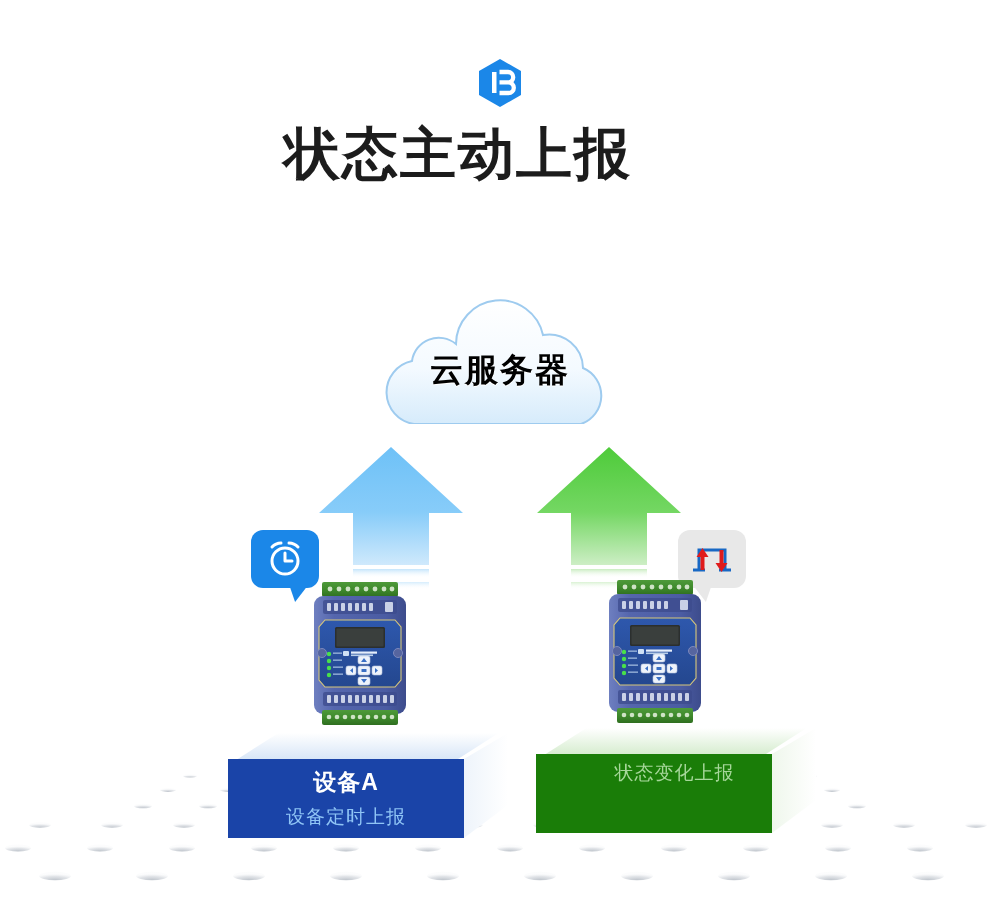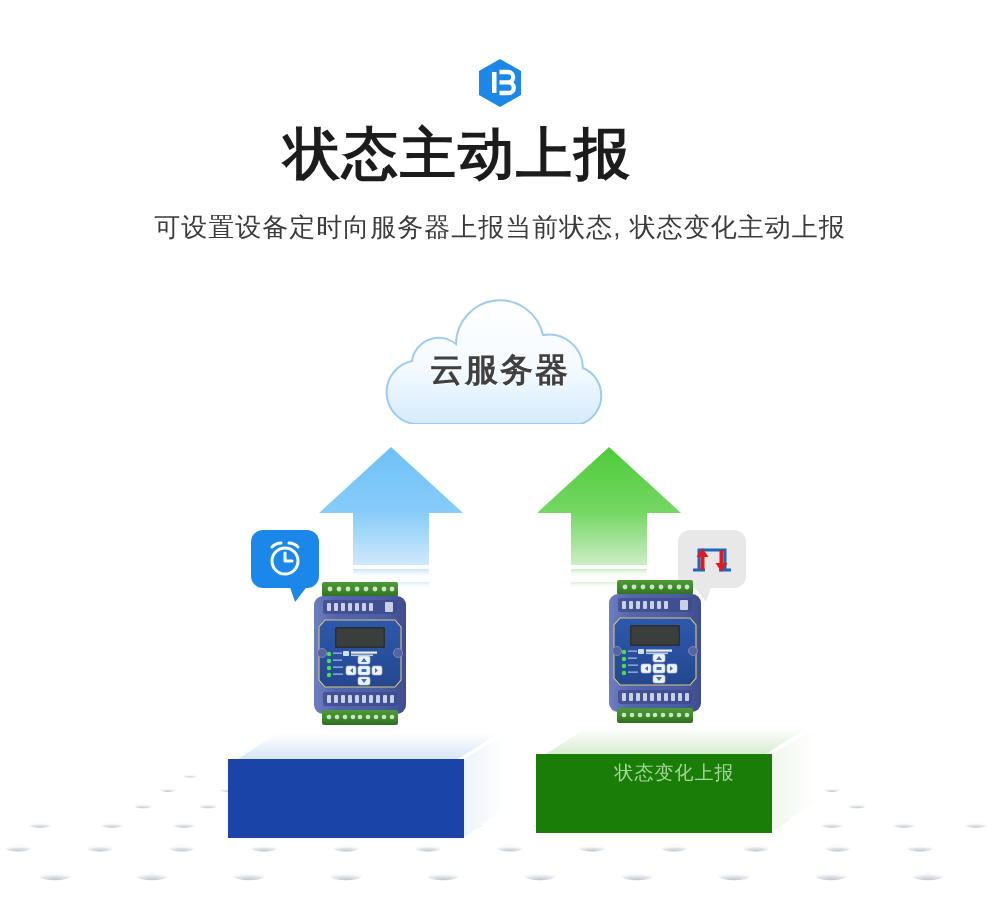--- a/index.html
+++ b/index.html
@@ -29,21 +29,21 @@
     position:absolute;left:0;top:770px;width:1000px;height:131px;
     overflow:hidden;
   }
   .floor svg{display:block;}
 
   
   .cloud{position:absolute;left:378px;top:288px;width:244px;height:136px;}
   .cloud svg{display:block;}
   .cloud-label{
     position:absolute;left:0;top:60px;width:244px;text-align:center;
-    font-size:33px;font-weight:bold;color:#404040;letter-spacing:2px;
+    font-size:33px;font-weight:bold;color:#000000;letter-spacing:2px;
     text-shadow:0 1px 0 #ffffff;
   }
 
   
   .arrow{position:absolute;width:148px;height:150px;}
   .arrow svg{display:block;}
   .arrow-blue{left:317px;top:445px;}
   .arrow-green{left:535px;top:445px;}
 
   
@@ -186,21 +186,20 @@
     <span class="logo-hex">
       <svg width="44" height="50" viewBox="0 0 44 50">
         <polygon points="22,1 43,13 43,37 22,49 1,37 1,13" fill="#1b87e8"></polygon>
         <rect x="14" y="14" width="4.5" height="21" fill="#ffffff"></rect>
         <path d="M21.5 14 H30 a5.2 5.2 0 0 1 0 10.4 H21.5 M21.5 24.4 H30.5 a5.3 5.3 0 0 1 0 10.6 H21.5" fill="none" stroke="#ffffff" stroke-width="4.3" stroke-linejoin="miter"></path>
       </svg>
     </span>
   </div>
 
   <div class="page-title">状态主动上报</div>
-  <div class="page-subtitle">可设置设备定时向服务器上报当前状态, 状态变化主动上报</div>
 
   <div class="arrow arrow-blue">
     <svg width="148" height="150" viewBox="0 0 148 150">
       <defs>
         <linearGradient id="ga" x1="0" y1="0" x2="0" y2="1">
           <stop offset="0%" stop-color="#6ec1f7"></stop>
           <stop offset="55%" stop-color="#87ccf9"></stop>
           <stop offset="100%" stop-color="#cfe9fc"></stop>
         </linearGradient>
         <linearGradient id="gaf" x1="0" y1="0" x2="0" y2="1">
@@ -289,20 +288,24 @@
     <div class="plat-face"></div>
     <svg style="position:absolute;left:236px;top:0;" width="46" height="105" viewBox="0 0 46 105">
       <defs>
         <linearGradient id="sida" x1="0" y1="0" x2="1" y2="0">
           <stop offset="0%" stop-color="#eef4fb"></stop>
           <stop offset="100%" stop-color="#ffffff"></stop>
         </linearGradient>
       </defs>
       <polygon points="0,26 44,0 44,72 0,105" fill="url(#sida)"></polygon>
     </svg>
+    <div class="plat-text">
+      <div class="plat-name">设备A</div>
+      <div class="plat-sub">设备定时上报</div>
+    </div>
   </div>
 
   <div class="platform plat-b">
     <svg class="plat-top" width="280" height="30" viewBox="0 0 280 30">
       <defs>
         <linearGradient id="topb" x1="0" y1="0" x2="0" y2="1">
           <stop offset="0%" stop-color="#ffffff"></stop>
           <stop offset="100%" stop-color="#d7edd0"></stop>
         </linearGradient>
       </defs>

